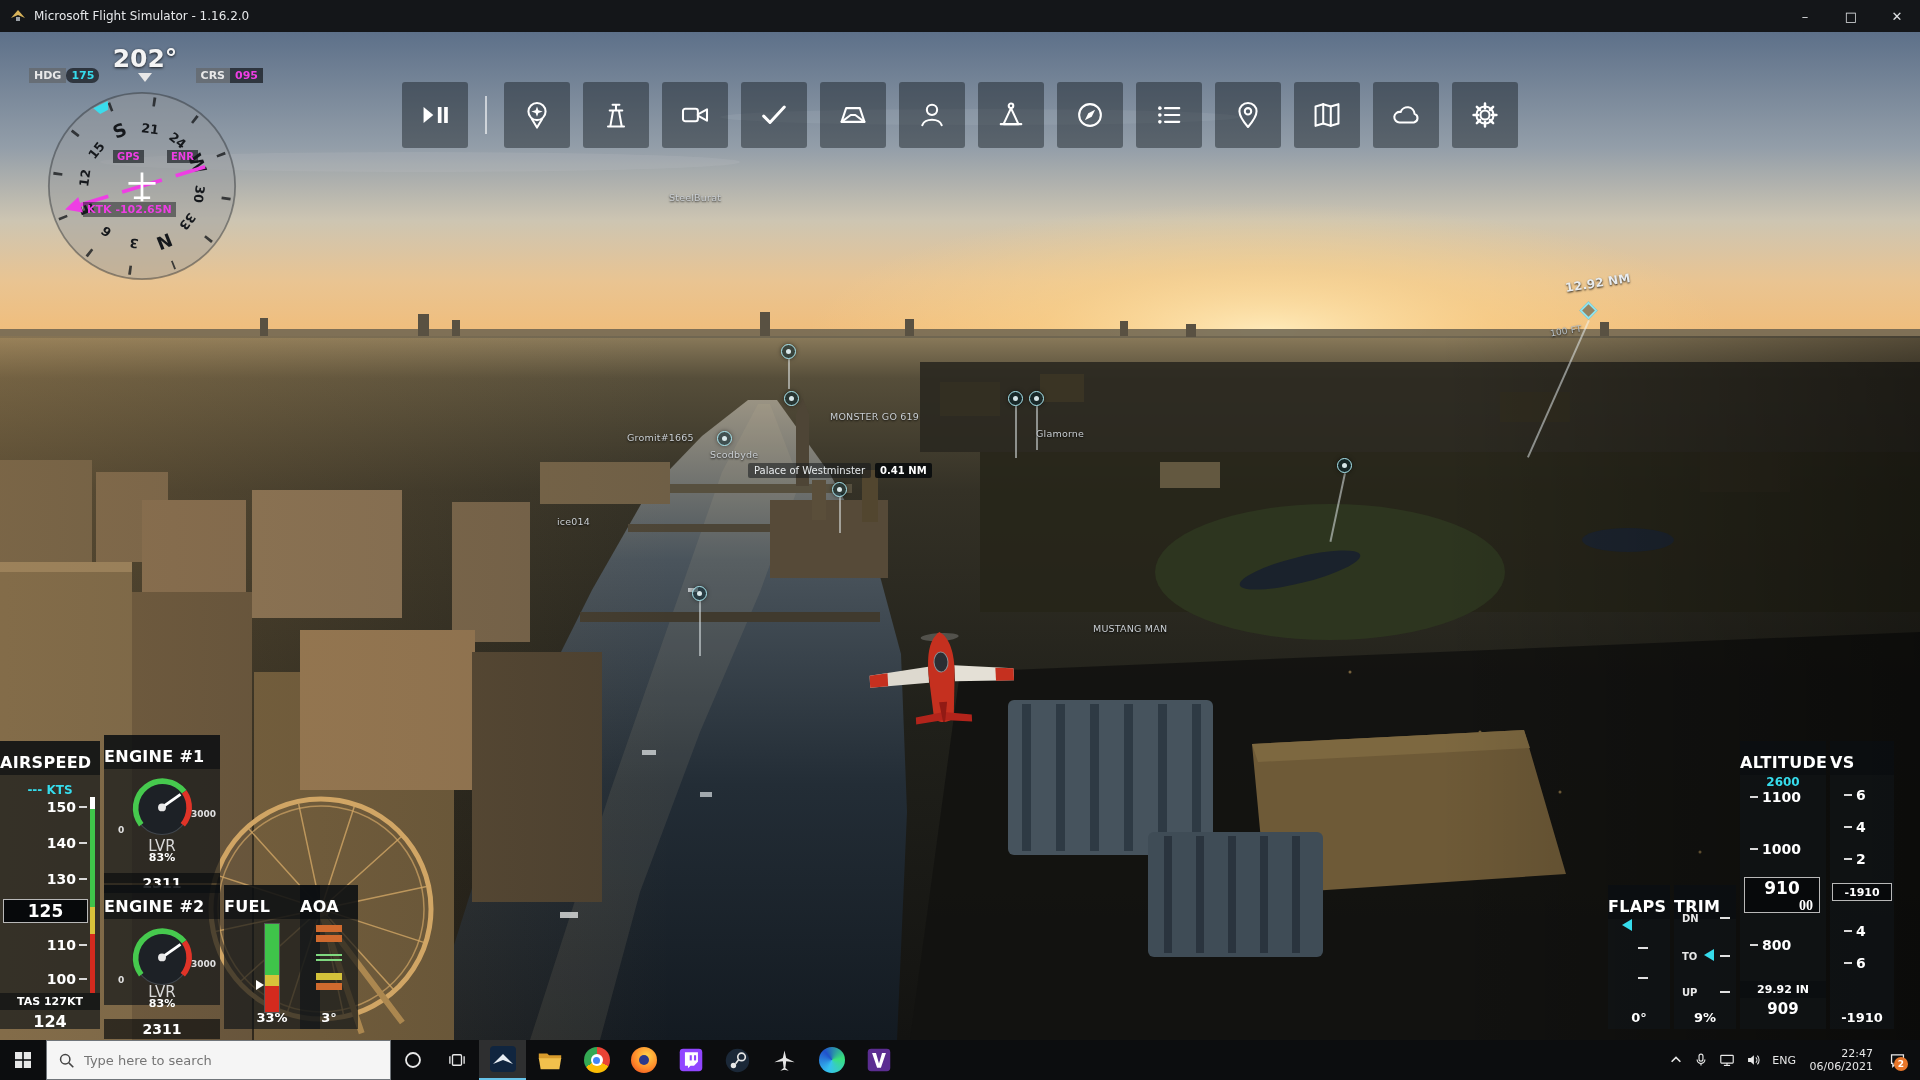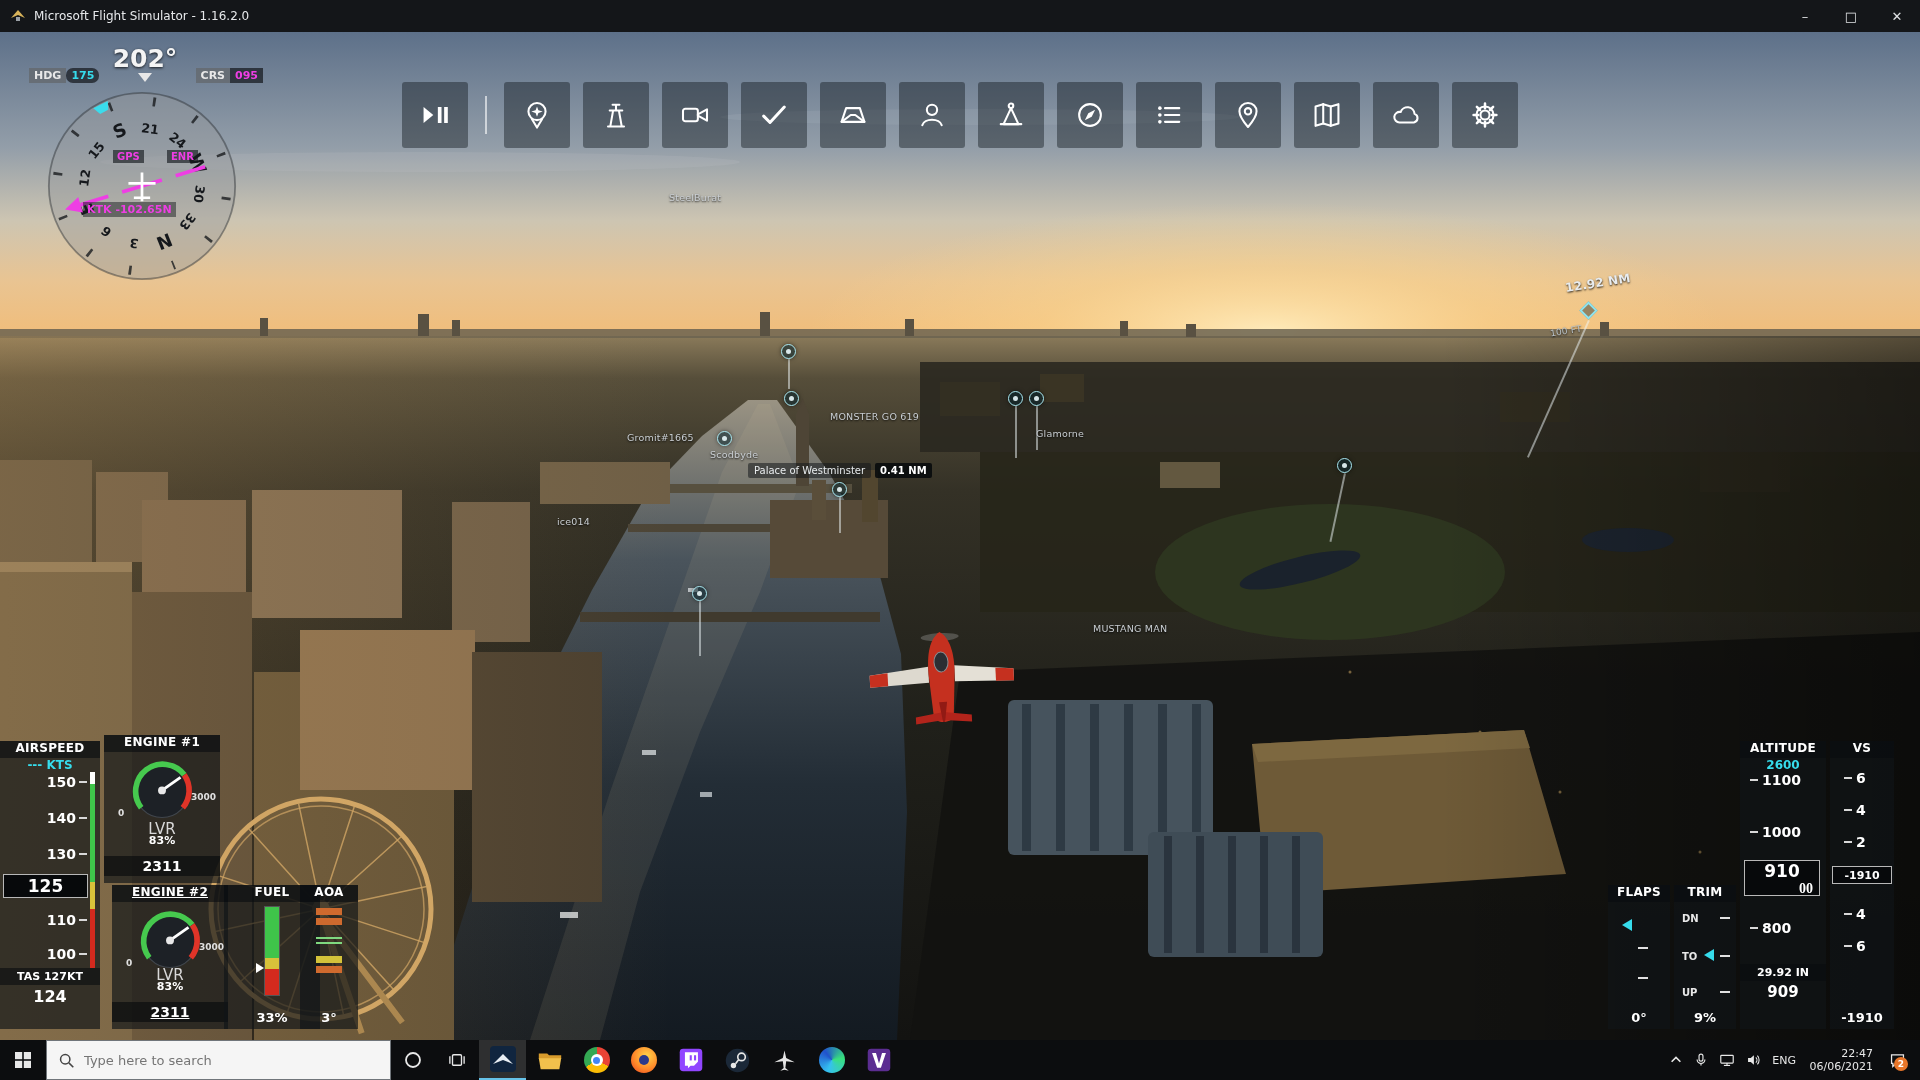--- a/index.html
+++ b/index.html
@@ -54,21 +54,21 @@
   .poi-line { position:absolute; width:1.5px; background:rgba(240,247,250,0.5);
     transform-origin:top left; z-index:9; }
   .poi-diamond { position:absolute; width:13px; height:13px; border:2px solid #8fe3ee;
     background:rgba(10,30,40,0.4); transform:rotate(45deg); z-index:10; }
   .landmark-label { position:absolute; display:flex; gap:4px; align-items:center; z-index:10; }
   .landmark-name { background:rgba(20,24,28,0.55); color:#e8ecee; font-size:10px; padding:2px 6px; border-radius:2px; }
   .landmark-dist { background:rgba(5,8,10,0.85); color:#fff; font-size:10px; font-weight:bold; padding:2px 5px; border-radius:2px; }
 
   
   .panel { position:absolute; background:rgba(16,20,24,0.68); color:#fff; z-index:20; }
-  .p-title { font-size:12px; font-weight:bold; text-align:center; padding:0 0 3px;
+  .p-title { font-size:16px; font-weight:bold; text-align:left; padding:12px 0 3px;
     background:rgba(9,12,15,0.6); letter-spacing:0.3px; }
   .tape-area { position:relative; }
   .t-num { position:absolute; right:24px; font-size:14px; font-weight:bold; }
   .t-tick { position:absolute; right:13px; width:8px; height:2px; background:#d8d8d8; }
   .l-num { position:absolute; left:22px; font-size:14px; font-weight:bold; }
   .l-tick { position:absolute; left:10px; width:8px; height:2px; background:#d8d8d8; }
   .cur-box { position:absolute; left:3px; right:12px; background:#07090b; border:1px solid #b8b8b8;
     font-weight:bold; text-align:center; }
   .speed-strip { position:absolute; right:5px; top:0; bottom:0; width:5px;
     background:linear-gradient(to bottom,#ffffff 0 6%,#3fc44a 6% 56%,#d8c23a 56% 70%,#d42a1e 70% 100%); }
@@ -431,21 +431,21 @@
   <span class="scene-label" style="left:637px; top:160px;margin-left:32px;">SteelBurat</span>
   <span class="scene-label" style="left:627px; top:400px;">Gromit#1665</span>
   <span class="scene-label" style="left:710px; top:417px;">Scodbyde</span>
   <span class="scene-label" style="left:557px; top:484px;">ice014</span>
   <span class="scene-label" style="left:830px; top:379px;">MONSTER GO 619</span>
   <span class="scene-label" style="left:1036px; top:396px;">Glamorne</span>
   <span class="scene-label" style="left:1093px; top:591px;">MUSTANG MAN</span>
 
   <div class="panel" style="left:0; top:709px; width:100px; height:288px;">
     <div class="p-title">AIRSPEED</div>
-    <div style="text-align:center; font-size:12px; font-weight:bold;" class="cyan">--- KTS</div>
+    <div style="text-align:center; font-size:12px; font-weight:bold;margin-top:8px;" class="cyan">--- KTS</div>
     <div class="tape-area" style="height:196px;">
       <div class="speed-strip"></div>
       <span class="t-num" style="top:2px;">150</span>
         <div class="t-tick" style="top:9px;"></div>
       <span class="t-num" style="top:38px;">140</span>
         <div class="t-tick" style="top:45px;"></div>
       <span class="t-num" style="top:74px;">130</span>
         <div class="t-tick" style="top:81px;"></div>
       <div class="cur-box" style="top:102px; height:24px; font-size:17px; line-height:23px;">125</div>
       <span class="t-num" style="top:140px;">110</span>
@@ -470,21 +470,21 @@
       <span class="eng-minmax" style="left:14px; top:56px;">0</span>
       <span class="eng-minmax" style="right:4px; top:40px;">3000</span>
       <div class="eng-lvr">
         <div class="a">LVR</div>
         <div class="b">83%</div>
       </div>
     </div>
     <div class="eng-rpm">2311</div>
   </div>
 
-  <div class="panel" style="left:112px; top:853px; width:116px; height:144px;text-decoration:underline;">
+  <div class="panel" style="left:104px; top:853px; width:116px; height:120px;">
     <div class="p-title">ENGINE #2</div>
     <div class="eng-gauge" style="height:100px;">
       <svg width="116" height="70" viewBox="0 0 100 62">
         <circle cx="50" cy="34" r="24" fill="#1d2126" stroke="#40464d"></circle>
         <path d="M 31.6,49.4 A 24 24 0 1 1 69.7,20.2" stroke="#46c94e" stroke-width="5" fill="none"></path>
         <path d="M 69.7,20.2 A 24 24 0 0 1 68.4,49.4" stroke="#e03428" stroke-width="5" fill="none"></path>
         <line x1="50" y1="34" x2="66.4" y2="22.5" stroke="#fff" stroke-width="2.5"></line>
         <circle cx="50" cy="34" r="3.5" fill="#e8e8e8"></circle>
       </svg>
       <span class="eng-minmax" style="left:14px; top:56px;">0</span>

